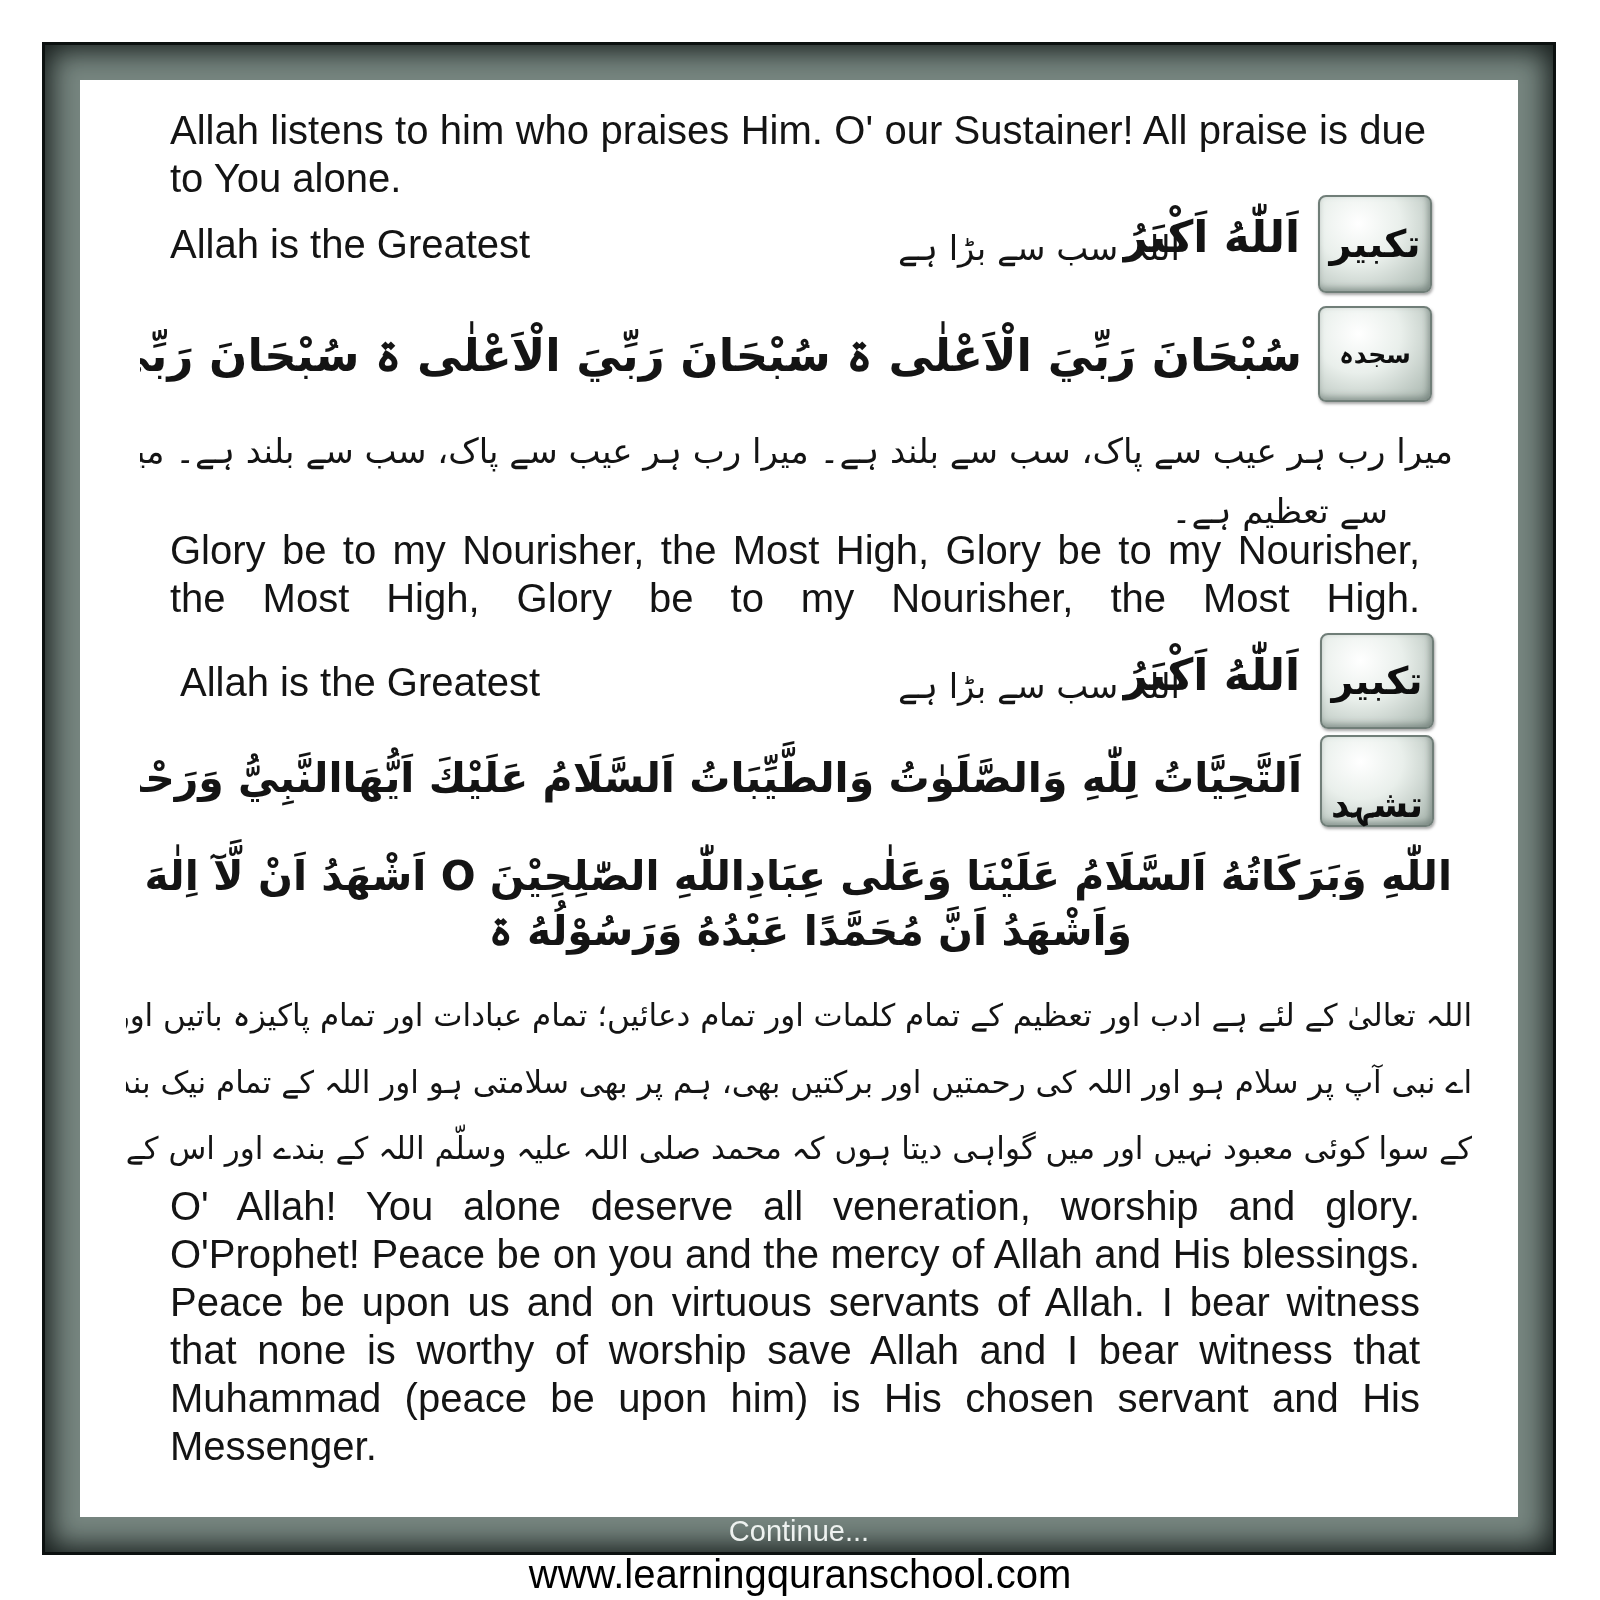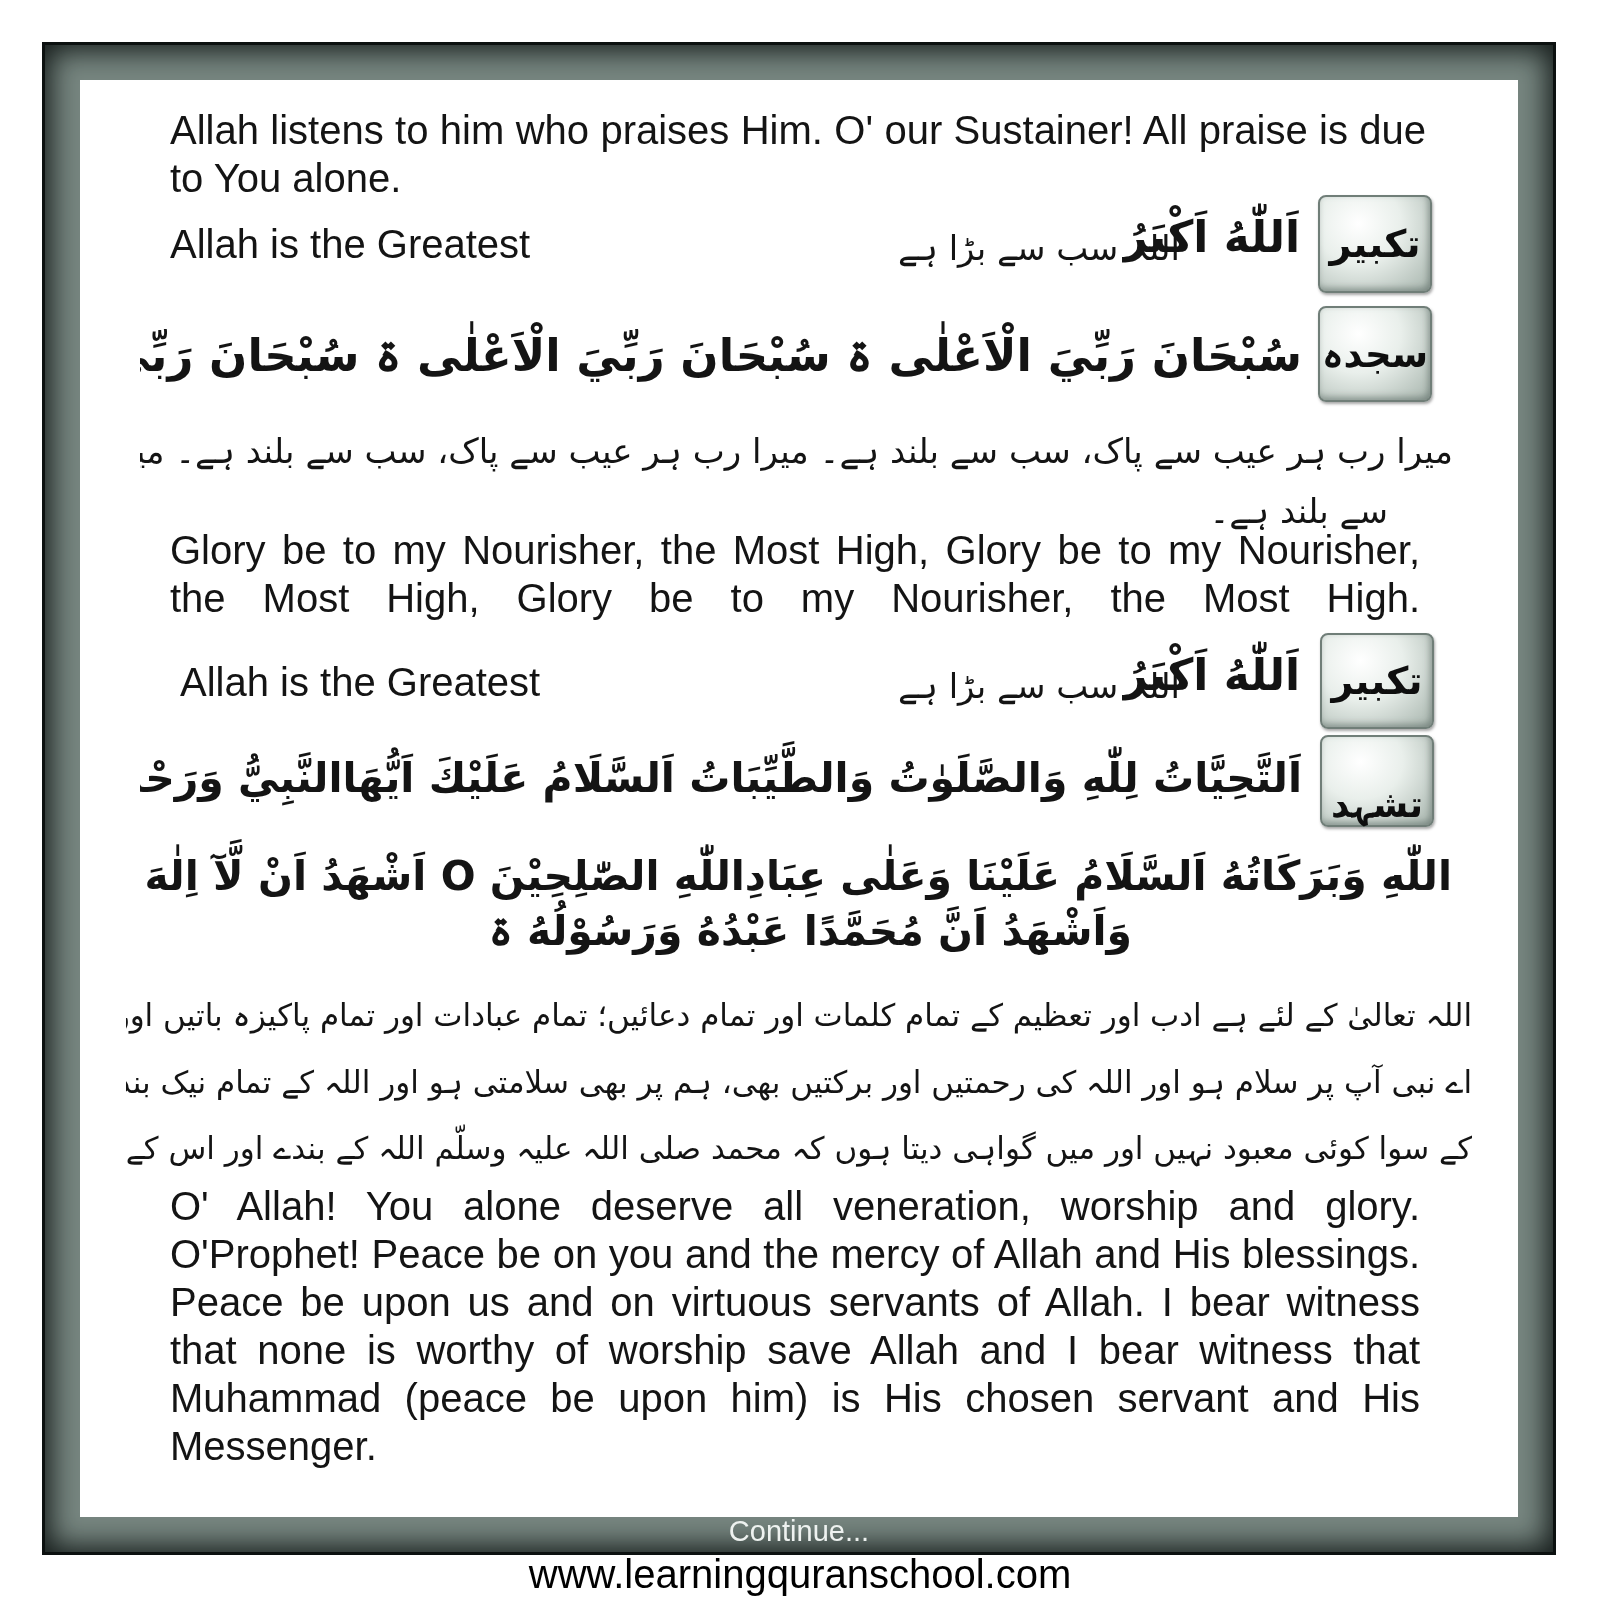--- a/index.html
+++ b/index.html
@@ -57,26 +57,26 @@
     <div class="en" style="left:90px;top:26px;width:1256px;height:100px;">Allah listens to him who praises Him. O' our Sustainer! All praise is due to You alone.</div>
 
     <div class="en" style="left:90px;top:140px;white-space:nowrap;">Allah is the Greatest</div>
     <div class="ur" style="right:338px;top:142px;font-size:34px;line-height:52px;">اللہ سب سے بڑا ہے</div>
     <div class="ar" style="right:218px;top:122px;font-size:44px;line-height:70px;">اَللّٰهُ اَكْبَرُ</div>
     <div class="badge" style="position:absolute;left:1238px;top:115px;">
       <span>تکبیر</span>
     </div>
 
     <div class="ar" style="left:60px;right:216px;top:228px;font-size:45px;line-height:95px;height:95px;">سُبْحَانَ رَبِّيَ الْاَعْلٰى ۃ  سُبْحَانَ رَبِّيَ الْاَعْلٰى ۃ  سُبْحَانَ رَبِّيَ الْاَعْلٰى ۃ</div>
-    <div class="badge" style="position:absolute;left:1238px;top:226px;height:92px;font-size:37px;">
+    <div class="badge" style="position:absolute;left:1238px;top:226px;height:92px;font-size:25px;">
       <span>سجدہ</span>
     </div>
 
     <div class="ur" style="left:60px;right:65px;top:340px;font-size:34px;line-height:62px;height:62px;">میرا رب ہر عیب سے پاک، سب سے بلند ہے۔ میرا رب ہر عیب سے پاک، سب سے بلند ہے۔ میرا رب ہر عیب سے پاک، سب</div>
-    <div class="ur" style="right:130px;top:402px;font-size:34px;line-height:58px;">سے بلند ہے۔</div>
+    <div class="ur" style="right:130px;top:402px;font-size:34px;line-height:58px;">سے تعظیم ہے۔</div>
 
     <div class="en justify-all" style="left:90px;top:446px;width:1250px;height:100px;">Glory be to my Nourisher, the Most High, Glory be to my Nourisher, the Most High, Glory be to my Nourisher, the Most High.</div>
 
     <div class="en" style="left:100px;top:578px;white-space:nowrap;">Allah is the Greatest</div>
     <div class="ur" style="right:338px;top:580px;font-size:34px;line-height:52px;">اللہ سب سے بڑا ہے</div>
     <div class="ar" style="right:218px;top:560px;font-size:44px;line-height:70px;">اَللّٰهُ اَكْبَرُ</div>
     <div class="badge" style="position:absolute;left:1240px;top:553px;height:92px;">
       <span>تکبیر</span>
     </div>
 

